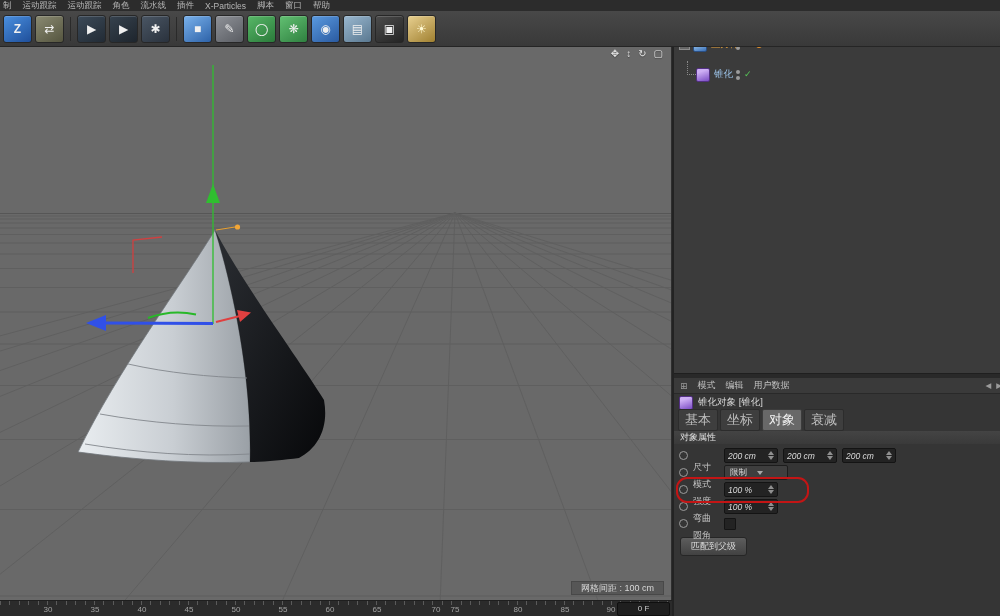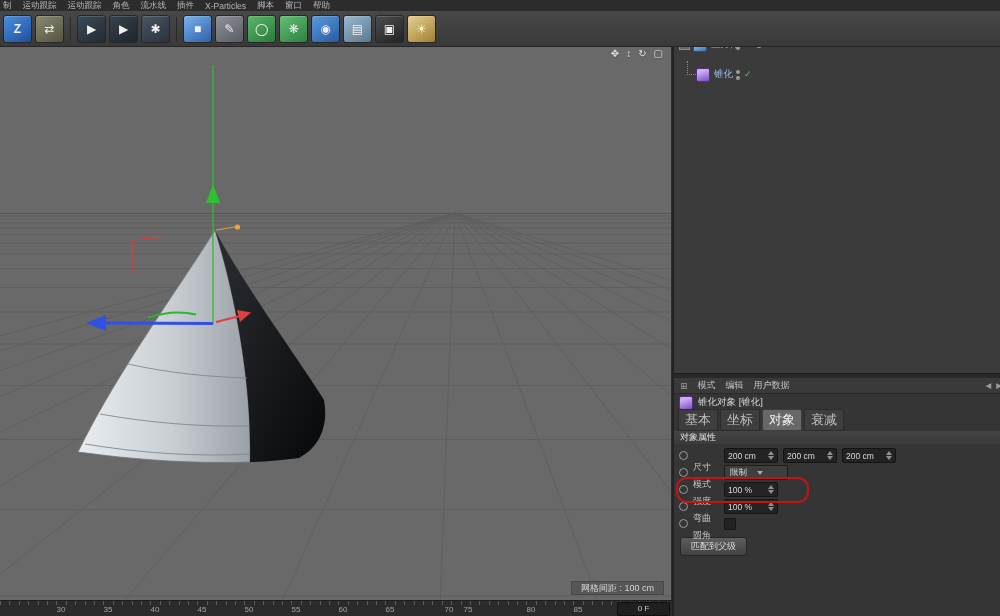--- a/index.html
+++ b/index.html
@@ -25,21 +25,21 @@
   .viewport svg{position:absolute;left:0;top:0;}
   .vnav{position:absolute;top:2px;right:8px;display:flex;gap:7px;z-index:3;}
   .vnav span{font-size:10px;color:#e3e3e3;text-shadow:0 1px 1px rgba(0,0,0,.35);cursor:pointer;}
   .grid-label{position:absolute;right:7px;bottom:5px;font-size:9px;line-height:12px;color:#d8d8d8;
               background:#565656;border:1px solid #484848;padding:0 9px;z-index:3;}
 
   
   .ruler{position:absolute;left:0;top:600px;width:672px;height:16px;background:#2b2b2b;border-top:1px solid #1e1e1e;}
   .ruler::before{content:"";position:absolute;left:0;top:0;width:100%;height:4px;
                  background:repeating-linear-gradient(to right,#5a5a5a 0 1px,transparent 1px 9.4px);}
-  .ruler .mark{position:absolute;top:4px;transform:translateX(-50%);font-size:8px;color:#a2a2a2;margin-left:13px;}
+  .ruler .mark{position:absolute;top:4px;transform:translateX(-50%);font-size:8px;color:#a2a2a2;}
   .frame-field{position:absolute;left:617px;top:602px;width:51px;height:12px;background:#1f1f1f;
                border:1px solid #0f0f0f;border-radius:2px;color:#cccccc;font-size:8px;line-height:11px;
                text-align:center;z-index:4;}
 
   
   .rpanel{position:absolute;left:672px;top:0;width:328px;height:616px;background:#353535;border-left:2px solid #232323;}
   .rp-top{position:absolute;left:0;top:0;width:100%;height:18px;background:#2c2c2c;}
   .pmenu{position:absolute;left:0;width:100%;height:15px;background:#3a3a3a;border-bottom:1px solid #292929;
          display:flex;align-items:center;gap:10px;padding-left:6px;font-size:9px;color:#c2c2c2;}
   .pmenu .micon{font-size:9px;color:#9a9a9a;}
@@ -69,21 +69,21 @@
   .tab{padding:1px 6px;background:#3e3e3e;border:1px solid #2c2c2c;border-radius:2px;font-size:13px;color:#bdbdbd;}
   .tab.active{background:#686868;color:#f2f2f2;border-color:#3c3c3c;}
   .am-section{position:absolute;left:0;top:431px;width:100%;height:13px;line-height:13px;padding-left:6px;
               font-size:9px;color:#e0e0e0;background:linear-gradient(#444,#3a3a3a);}
   .am-rows{position:absolute;left:0;top:447px;width:100%;}
   .prow{display:flex;align-items:center;height:17px;padding-left:5px;gap:5px;font-size:9px;position:relative;z-index:2;}
   .adot{width:7px;height:7px;border:1px solid #9c9c9c;border-radius:50%;flex:none;}
   .plabel{width:26px;flex:none;color:#c6c6c6;margin-top:24px;}
   .pfield{width:47px;height:13px;background:#232323;border:1px solid #141414;border-radius:2px;
           display:flex;align-items:center;padding:0 2px 0 3px;font-size:8.5px;color:#dadada;gap:2px;flex:none;}
-  .pfield .val{flex:1;white-space:nowrap;}
+  .pfield .val{flex:1;white-space:nowrap;font-style:italic;}
   .spin{width:7px;height:9px;position:relative;flex:none;}
   .spin::before{content:"";position:absolute;left:0;top:0;border-left:3.5px solid transparent;
                 border-right:3.5px solid transparent;border-bottom:4px solid #909090;}
   .spin::after{content:"";position:absolute;left:0;bottom:0;border-left:3.5px solid transparent;
                border-right:3.5px solid transparent;border-top:4px solid #909090;}
   .pselect{min-width:52px;height:13px;background:#3e3e3e;border:1px solid #1d1d1d;border-radius:2px;
            display:flex;align-items:center;padding:0 5px;font-size:8.5px;color:#d8d8d8;}
   .pselect::after{content:"";border-left:3px solid transparent;border-right:3px solid transparent;
                   border-top:4px solid #a8a8a8;margin-left:10px;}
   .checkbox{width:10px;height:10px;background:#232323;border:1px solid #141414;border-radius:1px;flex:none;}

